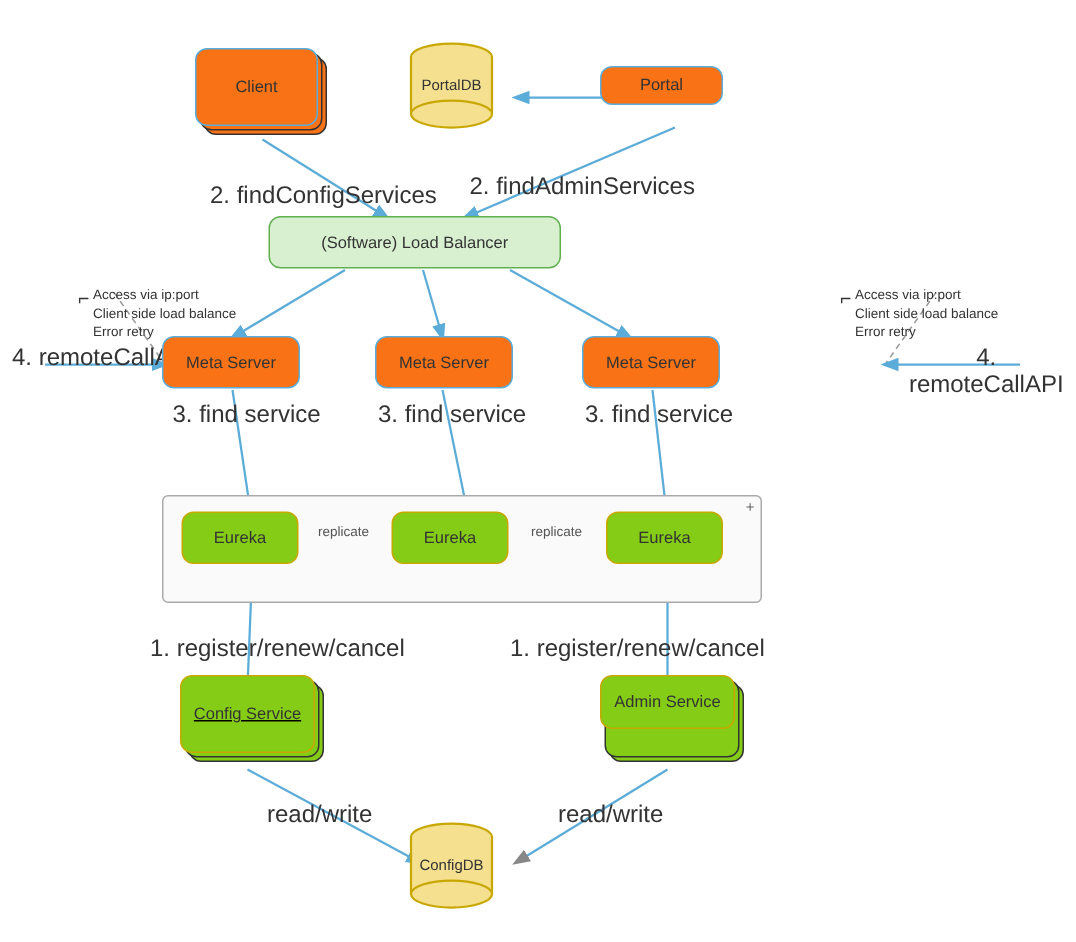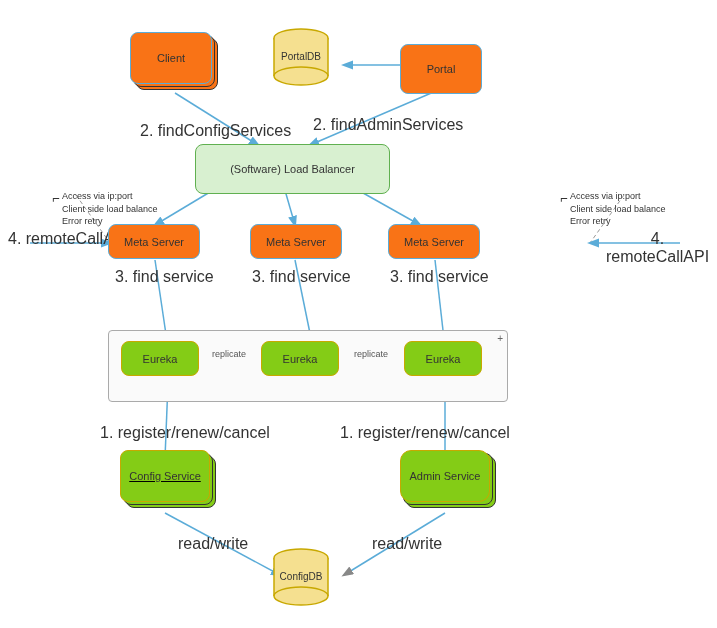--- a/index.html
+++ b/index.html
@@ -161,33 +161,33 @@
     <svg width="58" height="62" viewBox="0 0 58 62">
       <ellipse cx="29" cy="10" rx="27" ry="9" fill="#f5e090" stroke="#c8a800" stroke-width="1.5"></ellipse>
       <rect x="2" y="10" width="54" height="38" fill="#f5e090" stroke="#c8a800" stroke-width="0"></rect>
       <line x1="2" y1="10" x2="2" y2="48" stroke="#c8a800" stroke-width="1.5"></line>
       <line x1="56" y1="10" x2="56" y2="48" stroke="#c8a800" stroke-width="1.5"></line>
       <ellipse cx="29" cy="48" rx="27" ry="9" fill="#f5e090" stroke="#c8a800" stroke-width="1.5"></ellipse>
       <text x="29" y="32" text-anchor="middle" font-size="10" fill="#333">PortalDB</text>
     </svg>
   </div>
 
-  <div class="node rounded-rect blue-node" style="left:400px;top:44px;width:82px;height:50px;">
+  <div class="node rounded-rect blue-node" style="left:400px;top:44px;width:82px;height:26px;">
     <span>Portal</span>
   </div>
 
   <div class="label-text" style="left:140px;top:122px;">
     <span>2. findConfigServices</span>
   </div>
 
   <div class="label-text" style="left:292px;top:116px;margin-left:21px;">
     <span>2. findAdminServices</span>
   </div>
 
-  <div class="node rounded-rect green-node" style="left:195px;top:144px;width:195px;height:50px;">
+  <div class="node rounded-rect green-node" style="left:179px;top:144px;width:195px;height:35px;">
     <span>(Software) Load Balancer</span>
   </div>
 
   <div class="bracket-label" style="left:62px;top:190px;">
     <span style="font-size:13px;position:absolute;left:-10px;top:0;">⌐</span>
     <div>Access via ip:port</div>
     <div>Client side load balance</div>
     <div>Error retry</div>
   </div>
 
@@ -264,21 +264,21 @@
     <div class="stacked-shadow rounded-rect yellow-node" style="width:90px;height:52px;left:6px;top:6px;position:absolute;"></div>
     <div class="stacked-shadow rounded-rect yellow-node" style="width:90px;height:52px;left:3px;top:3px;position:absolute;"></div>
     <div class="node rounded-rect yellow-node" style="width:90px;height:52px;position:relative;">
       <span>Config Service</span>
     </div>
   </div>
 
   <div class="stacked" style="left:400px; top:450px;">
     <div class="stacked-shadow rounded-rect yellow-node" style="width:90px;height:52px;left:6px;top:6px;position:absolute;"></div>
     <div class="stacked-shadow rounded-rect yellow-node" style="width:90px;height:52px;left:3px;top:3px;position:absolute;"></div>
-    <div class="node rounded-rect yellow-node" style="width:90px;height:52px;position:relative;border-radius:11px;">
+    <div class="node rounded-rect yellow-node" style="width:90px;height:36px;position:relative;">
       <span>Admin Service</span>
     </div>
   </div>
 
   <div class="label-text" style="left:178px;top:535px;">
     <span>read/write</span>
   </div>
   <div class="label-text" style="left:372px;top:535px;">
     <span>read/write</span>
   </div>

